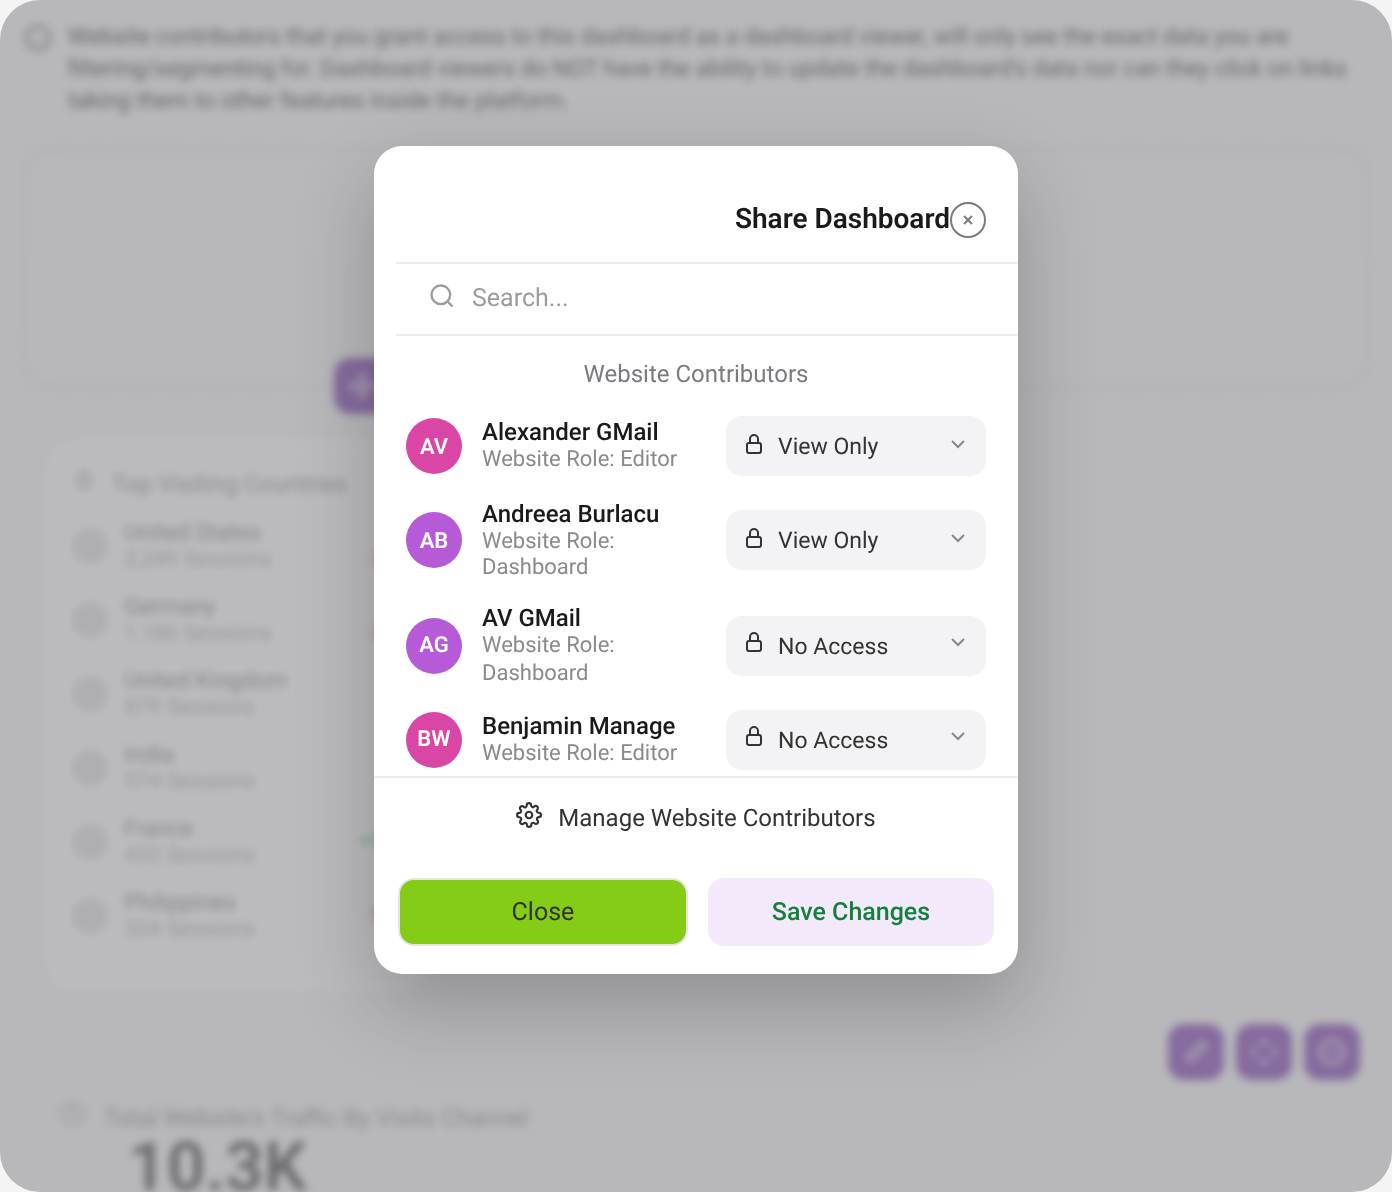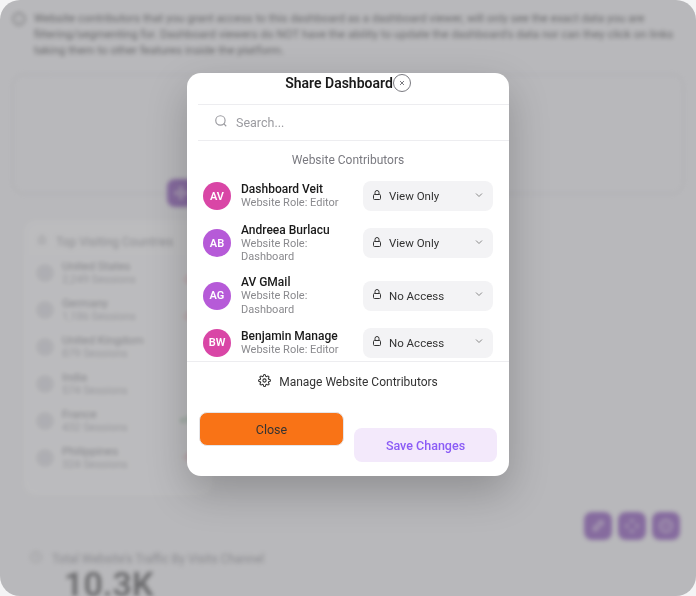--- a/index.html
+++ b/index.html
@@ -21,42 +21,42 @@
 .country-val { font-size: 11px; color: #6b6b70; }
 .country-delta { font-size: 10.5px; }
 .delta-neg { color: #d45; }
 .delta-pos { color: #4a9c5a; }
 .right-fabs { position: absolute; right: 16px; bottom: 56px; display: flex; gap: 6px; }
 .right-fab { width: 28px; height: 28px; background: #6b21a8; border-radius: 8px; display: flex; align-items: center; justify-content: center; }
 .traffic-header { position: absolute; left: 30px; bottom: 30px; display: flex; align-items: center; gap: 10px; color: #7a7a80; font-size: 12px; }
 .big-num { position: absolute; left: 64px; bottom: -8px; font-size: 34px; font-weight: 600; color: #222; }
 .overlay { position: absolute; inset: 0; background: rgba(30,30,35,0.28); display: flex; align-items: flex-start; justify-content: center; padding-top: 73px; }
 .modal { width: 322px; background: #fff; border-radius: 14px; box-shadow: 0 16px 40px rgba(0,0,0,0.22); overflow: hidden; }
-.modal-header { display: flex; align-items: center; justify-content: center; padding: 1px 16px 12px; }
+.modal-header { display: flex; align-items: center; justify-content: flex-end; padding: 28px 16px 12px; }
 .modal-title { font-size: 14px; font-weight: 600; color: #1a1a1a; }
 .close-icon { width: 18px; height: 18px; border: 1.5px solid #7a7a80; border-radius: 50%; display: flex; align-items: center; justify-content: center; cursor: pointer; }
 .search-row { padding: 8px 16px; border-top: 1px solid #ededf0; border-bottom: 1px solid #ededf0; display: flex; align-items: center; gap: 8px; margin-left: 11px; }
 .search-input { border: none; outline: none; font-size: 12.5px; color: #555; flex: 1; }
 .search-input::placeholder { color: #9b9ba0; }
 .columns-header { display: flex; padding: 12px 16px 8px; font-size: 12px; color: #7a7a80; }
 .col-left { flex: 1; text-align: center; }
 .col-right { width: 130px; text-align: center; }
 .contrib-list { padding: 0 12px; max-height: 186px; overflow: hidden; }
 .contrib-row { display: flex; align-items: center; gap: 10px; padding: 6px 4px; }
 .avatar { width: 28px; height: 28px; border-radius: 50%; display: flex; align-items: center; justify-content: center; color: #fff; font-size: 11px; font-weight: 600; flex-shrink: 0; }
 .contrib-info { flex: 1; min-width: 0; }
 .contrib-name { font-size: 12px; color: #1a1a1a; font-weight: 500; white-space: nowrap; overflow: hidden; text-overflow: ellipsis; }
 .contrib-role { font-size: 11px; color: #8a8a8e; line-height: 1.2; }
 .access-select { width: 130px; height: 30px; background: #f3f3f5; border-radius: 8px; display: flex; align-items: center; padding: 0 8px; gap: 6px; font-size: 11.5px; color: #333; cursor: pointer; }
 .access-select .chev { margin-left: auto; }
 .modal-footer-link { border-top: 1px solid #ededf0; padding: 12px; display: flex; align-items: center; justify-content: center; gap: 8px; font-size: 12px; color: #333; cursor: pointer; }
 .modal-actions { display: flex; gap: 10px; padding: 10px 12px 14px; }
 .btn { flex: 1; height: 34px; border-radius: 8px; border: none; font-size: 12.5px; cursor: pointer; display: flex; align-items: center; justify-content: center; }
-.btn-close { background: #f97316; border: 1px solid #e5e5e8; color: #333; }
-.btn-save { background: #f3e9fb; color: #8b5cf6; font-weight: 500; margin-top: 16px; }
+.btn-close { background: #84cc16; border: 1px solid #e5e5e8; color: #333; }
+.btn-save { background: #f3e9fb; color: #15803d; font-weight: 500; }
 </style>
 </head>
 <body>
 
 <div class="backdrop">
   <div class="info-banner">
     <span class="info-icon">
       <svg width="14" height="14" viewBox="0 0 24 24" fill="none" stroke="#333" stroke-width="2">
           <circle cx="12" cy="12" r="10"></circle>
           <line x1="12" y1="8" x2="12" y2="8"></line>
@@ -215,21 +215,21 @@
           </svg></span>
       <input class="search-input" placeholder="Search..." style="">
     </div>
     <div class="columns-header">
       <div class="col-left">Website Contributors</div>
     </div>
     <div class="contrib-list" id="contrib-list">
         <div class="contrib-row">
     <div class="avatar" style="background:#d946a6">AV</div>
     <div class="contrib-info">
-      <div class="contrib-name">Dashboard Veit</div>
+      <div class="contrib-name">Alexander GMail</div>
       <div class="contrib-role">Website Role: Editor</div>
     </div>
     <div class="access-select">
       <span><svg width="12" height="12" viewBox="0 0 24 24" fill="none" stroke="#333" stroke-width="2">
                 <rect x="5" y="11" width="14" height="10" rx="2"></rect>
                 <path d="M8 11V7a4 4 0 0 1 8 0v4"></path>
               </svg></span>
       <span>View Only</span>
       <span class="chev"><svg width="12" height="12" viewBox="0 0 24 24" fill="none" stroke="#888" stroke-width="2">
                 <polyline points="6 9 12 15 18 9"></polyline>

